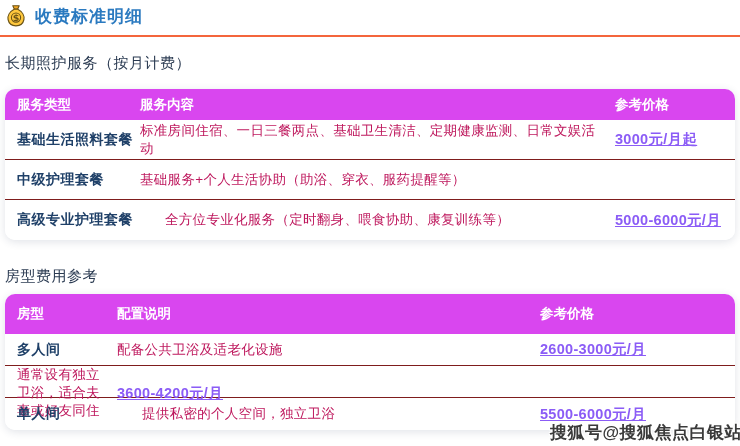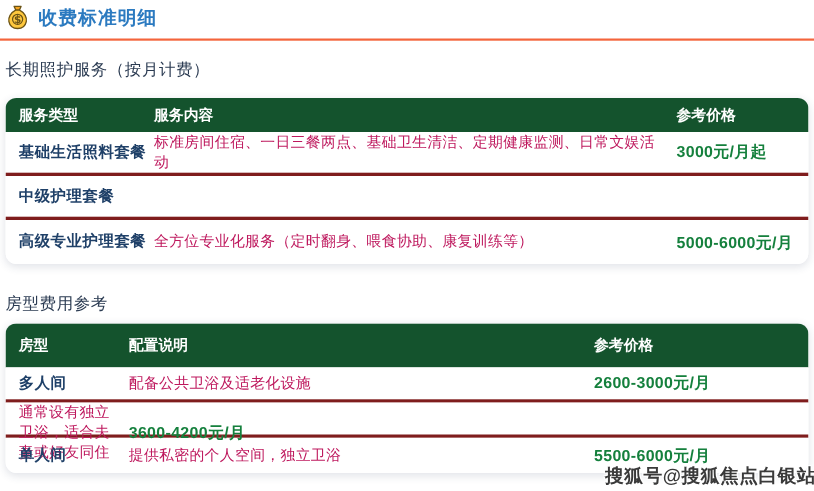--- a/index.html
+++ b/index.html
@@ -22,30 +22,30 @@
   .card {
     margin: 16px 5px 0 5px;
     border-radius: 10px;
     background: #fff;
     box-shadow: 0 2px 8px rgba(40,60,90,.14);
     overflow: hidden;
   }
   .thead, .trow { display: grid; align-items: center; padding-left: 12px; box-sizing: border-box; }
   .t1 .thead, .t1 .trow { grid-template-columns: 123px 1fr 120px; }
   .t2 .thead, .t2 .trow { grid-template-columns: 100px 1fr 195px; }
-  .thead { background: #14532d; color: #ffffff; font-weight: 700; font-size: 13.5px; }
+  .thead { background: #d946ef; color: #ffffff; font-weight: 700; font-size: 13.5px; }
   .t1 .thead { height: 31px; }
   .t2 .thead { height: 40px; }
   .t1 .trow { height: 40px; }
   .t2 .trow { height: 32px; }
-  .trow { border-bottom: 3px solid #7f1d1d; background: #fff; }
-  .trow:last-child { border-bottom: none; }
+  .trow { border-bottom: 1px solid #7f1d1d; background: #fff; }
+  .trow:last-child { border-bottom: none; gap: 25px; }
   .cell-type { font-weight: 700; color: #1f4068; font-size: 14px; letter-spacing: .5px; }
   .cell-content { color: #be185d; font-size: 13.5px; letter-spacing: .3px; padding-right: 8px; }
-  .cell-price { color: #15803d; font-weight: 700; font-size: 14.5px; letter-spacing: .3px; }
+  .cell-price { color: #8b5cf6; font-weight: 700; font-size: 14.5px; letter-spacing: .3px; text-decoration: underline; }
 
   .t2-wrap { margin-top: 8px; }
   .heading-2 { margin-top: 27px; }
 
   .watermark {
     position: absolute;
     right: -2px; bottom: 2px;
     font-size: 17px; font-weight: 700;
     color: #3a3a3a; white-space: nowrap;
     letter-spacing: .5px;
@@ -75,20 +75,21 @@
     <span>服务内容</span>
     <span>参考价格</span>
   </div>
   <div class="trow">
     <span class="cell-type">基础生活照料套餐</span>
     <span class="cell-content">标准房间住宿、一日三餐两点、基础卫生清洁、定期健康监测、日常文娱活动</span>
     <span class="cell-price">3000元/月起</span>
   </div>
   <div class="trow">
     <span class="cell-type">中级护理套餐</span>
+    <span class="cell-content">基础服务+个人生活协助（助浴、穿衣、服药提醒等）</span>
   </div>
   <div class="trow">
     <span class="cell-type">高级专业护理套餐</span>
     <span class="cell-content">全方位专业化服务（定时翻身、喂食协助、康复训练等）</span>
     <span class="cell-price">5000-6000元/月</span>
   </div>
 </div>
 
 <div class="section-heading heading-2">房型费用参考</div>
 

